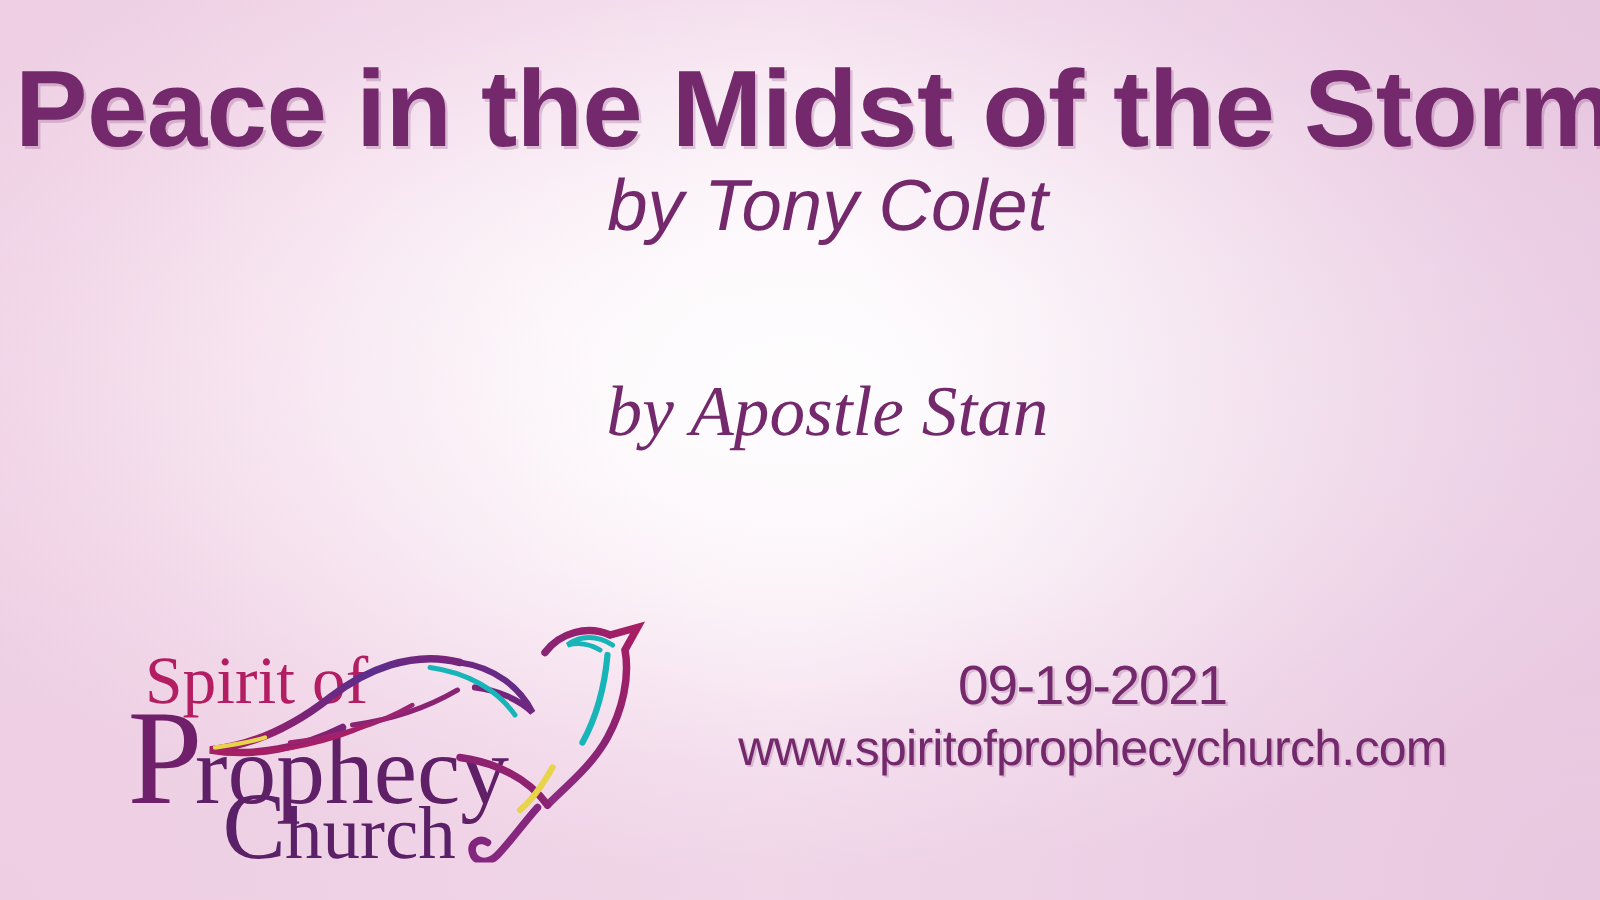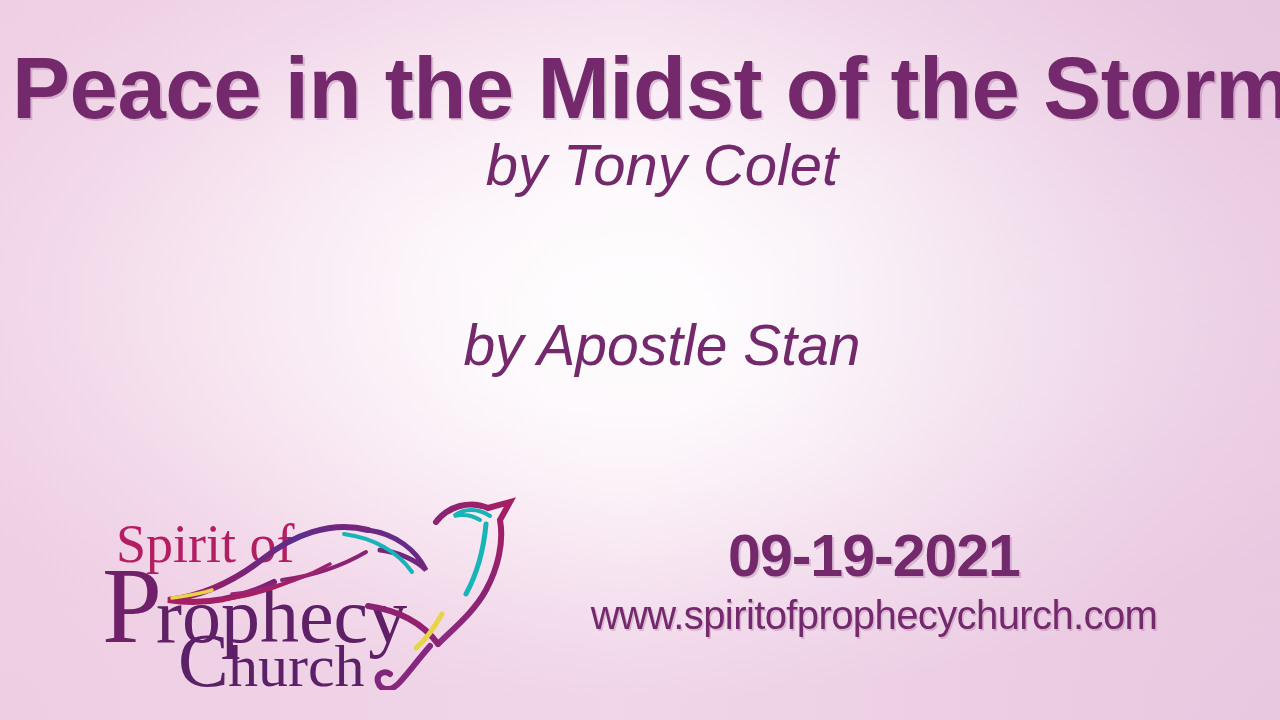--- a/index.html
+++ b/index.html
@@ -71,21 +71,21 @@
     margin: 4px 0 0 0;
     font-family: "Liberation Sans", sans-serif;
     font-style: italic;
     font-weight: normal;
     font-size: 58px;
     line-height: 1.05;
     color: #73296b;
     white-space: nowrap;
     padding-left: 44px;
   }
-  #sermon-2 .sermon-byline { font-size: 57px; margin-top: 22px; }
+  #sermon-2 .sermon-byline { font-size: 57px; margin-top: 6px; font-family: Liberation Serif, serif; }
 
   
   #logo {
     position: absolute;
     left: 86px;
     top: 494px;
     width: 440px;
     height: 196px;
   }
   #logo svg { display: block; width: 440px; height: 196px; }
@@ -120,22 +120,22 @@
   #info-block {
     position: absolute;
     right: 86px;
     top: 526px;
     text-align: center;
     width: 640px;
   }
   #event-date {
     margin: 0;
     font-family: "Liberation Sans", sans-serif;
-    font-weight: bold;
-    font-size: 59px;
+    font-weight: normal;
+    font-size: 44px;
     line-height: 1.05;
     letter-spacing: -1px;
     color: #73296b;
     text-shadow: 2px 2px 0 rgba(115,41,107,0.20);
   }
   #website-url {
     margin: 6px 0 0 0;
     font-family: "Liberation Sans", sans-serif;
     font-weight: normal;
     font-size: 40px;

